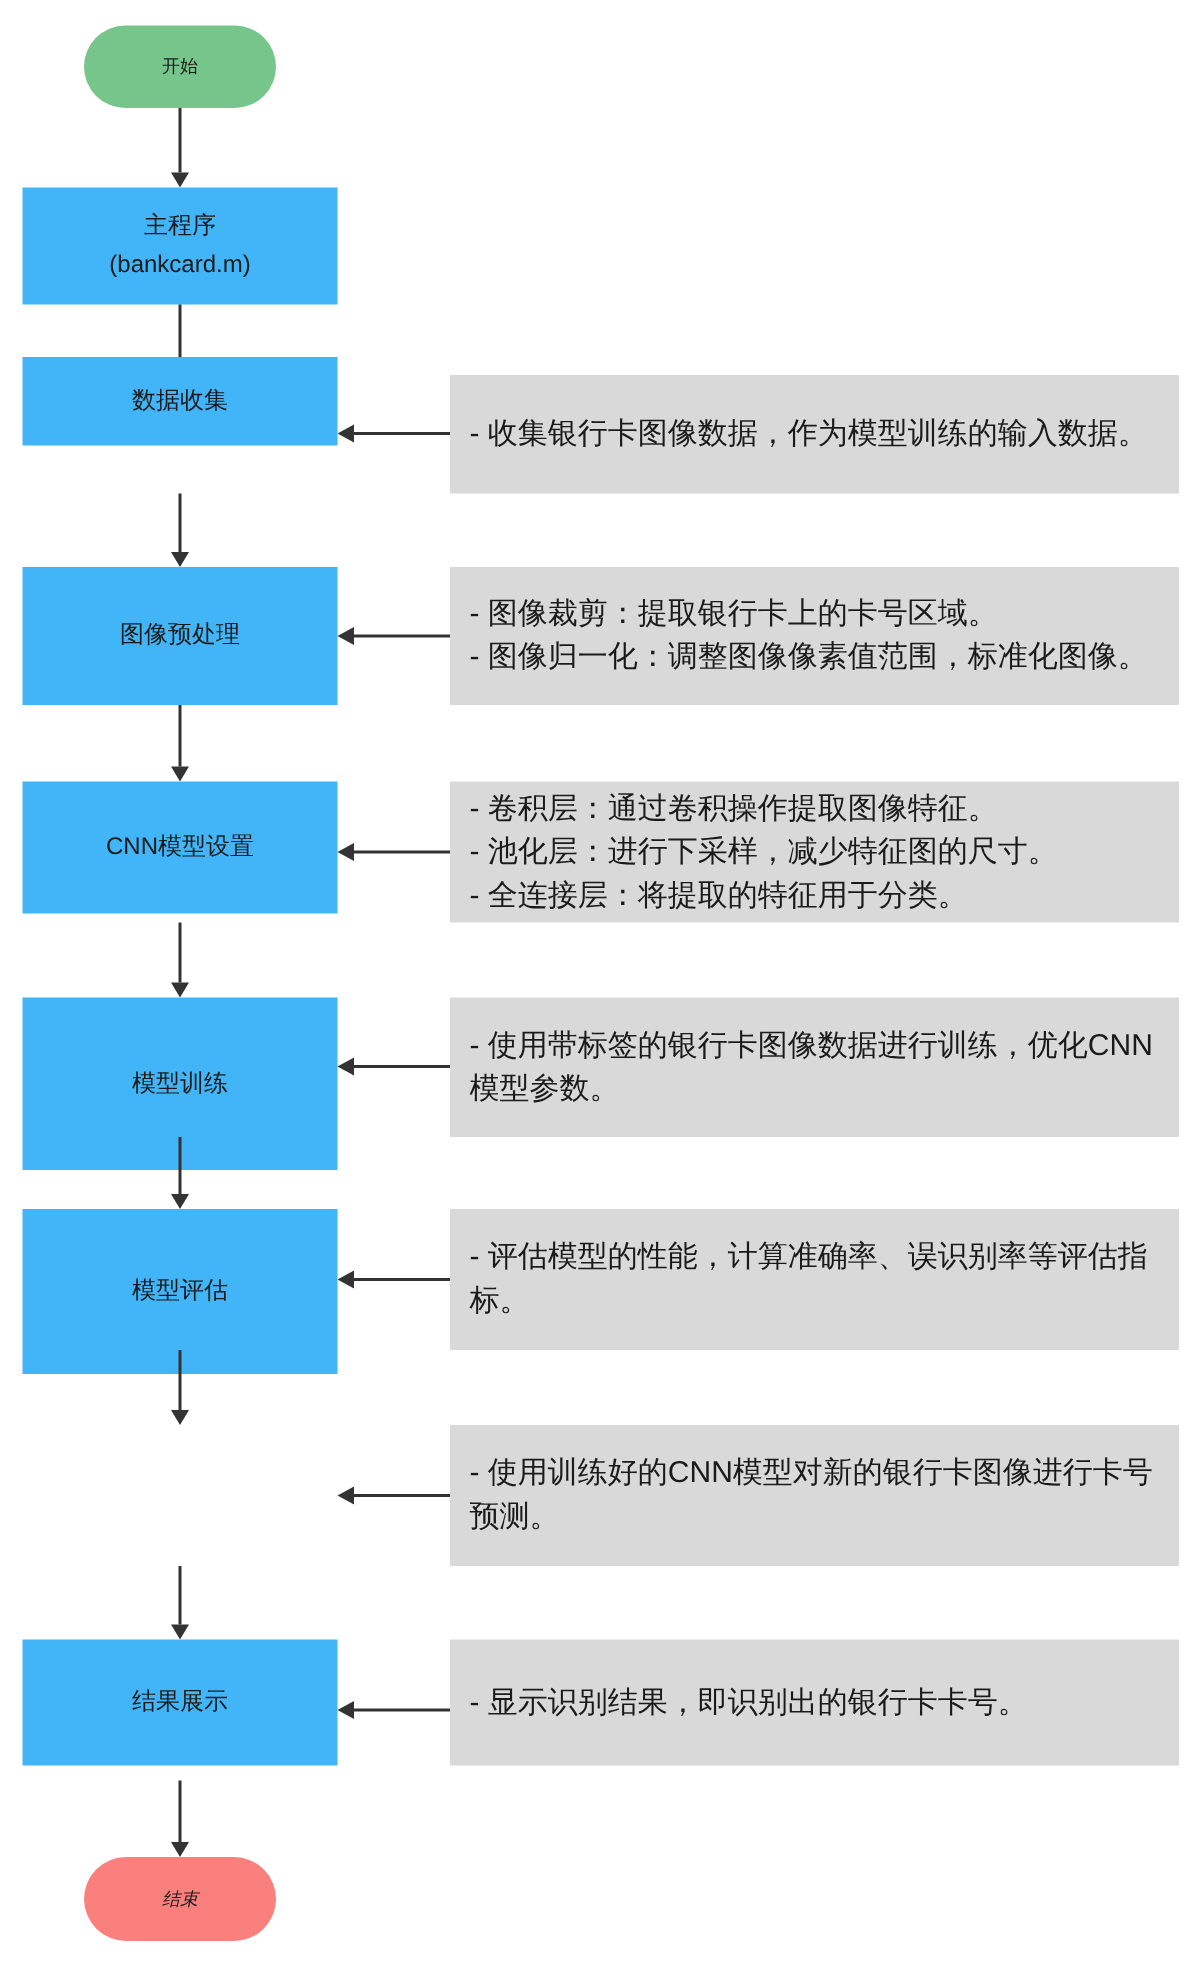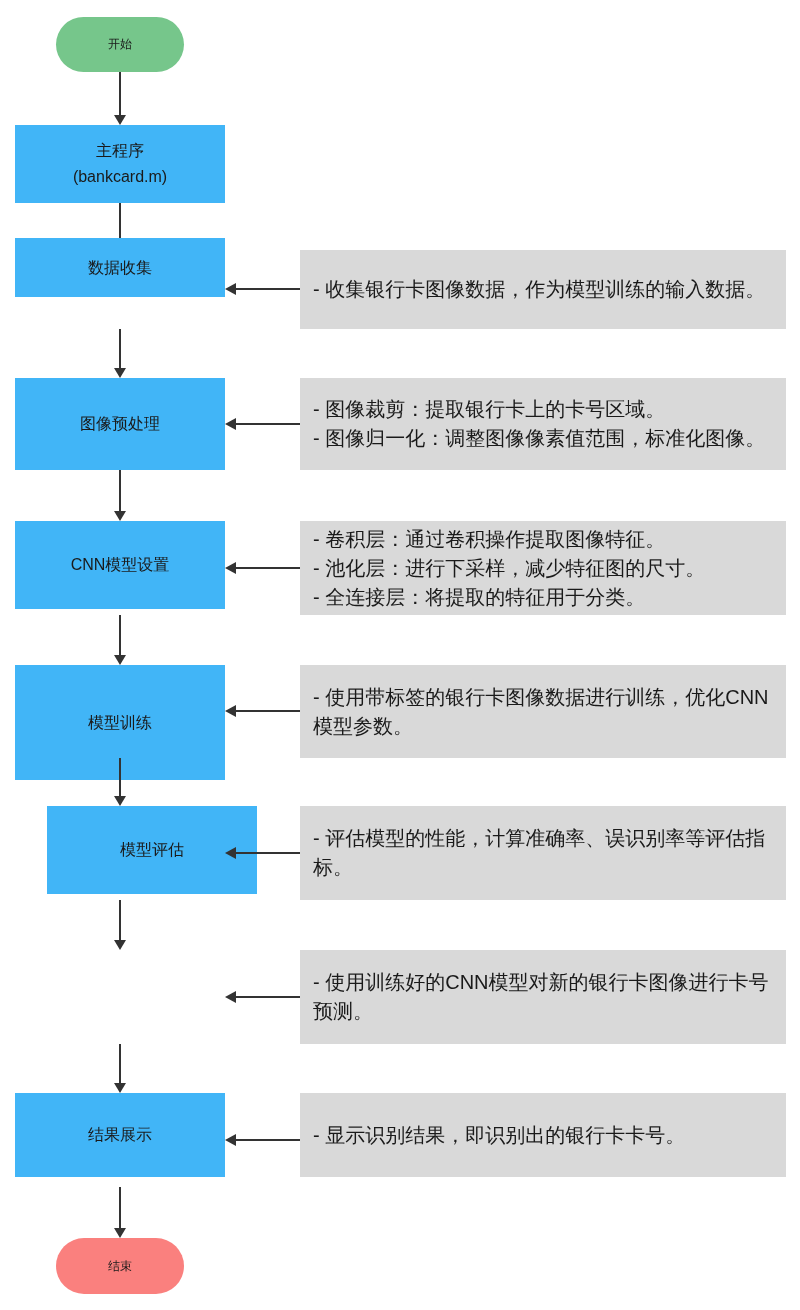--- a/index.html
+++ b/index.html
@@ -19,21 +19,21 @@
   .terminal {
     position: absolute;
     left: 56px;
     width: 128px;
     display: flex;
     align-items: center;
     justify-content: center;
     font-size: 12px;
   }
   .terminal.start { background: var(--start-fill, #76C68B); border-radius: 28px; }
-  .terminal.end   { background: var(--end-fill, #FA807E);   border-radius: 28px; }
+  .terminal.end   { background: var(--end-fill, #FA807E);   border-radius: 28px; font-style: italic; }
   
   .process {
     position: absolute;
     left: 15px;
     width: 210px;
     background: var(--process-fill, #41B5F7);
     display: flex;
     flex-direction: column;
     align-items: center;
     justify-content: center;
@@ -150,21 +150,21 @@
   </div>
   <div class="note" style="top:665px;height:93px;">
     <div>- 使用带标签的银行卡图像数据进行训练，优化CNN模型参数。</div>
   </div>
   <div class="hline" style="top:710px;"></div>
   <div class="head-left" style="top:705px;"></div>
 
   <div class="vline" style="top:758px;height:38px;"></div>
   <div class="head-down" style="top:796px;"></div>
 
-  <div class="process" style="top:806px;height:88px;margin-left:32px;">
+  <div class="process" style="top:806px;height:110px;">
     <div>模型评估</div>
   </div>
   <div class="note" style="top:806px;height:94px;">
     <div>- 评估模型的性能，计算准确率、误识别率等评估指标。</div>
   </div>
   <div class="hline" style="top:852px;"></div>
   <div class="head-left" style="top:847px;"></div>
 
   <div class="vline" style="top:900px;height:40px;"></div>
   <div class="head-down" style="top:940px;"></div>

